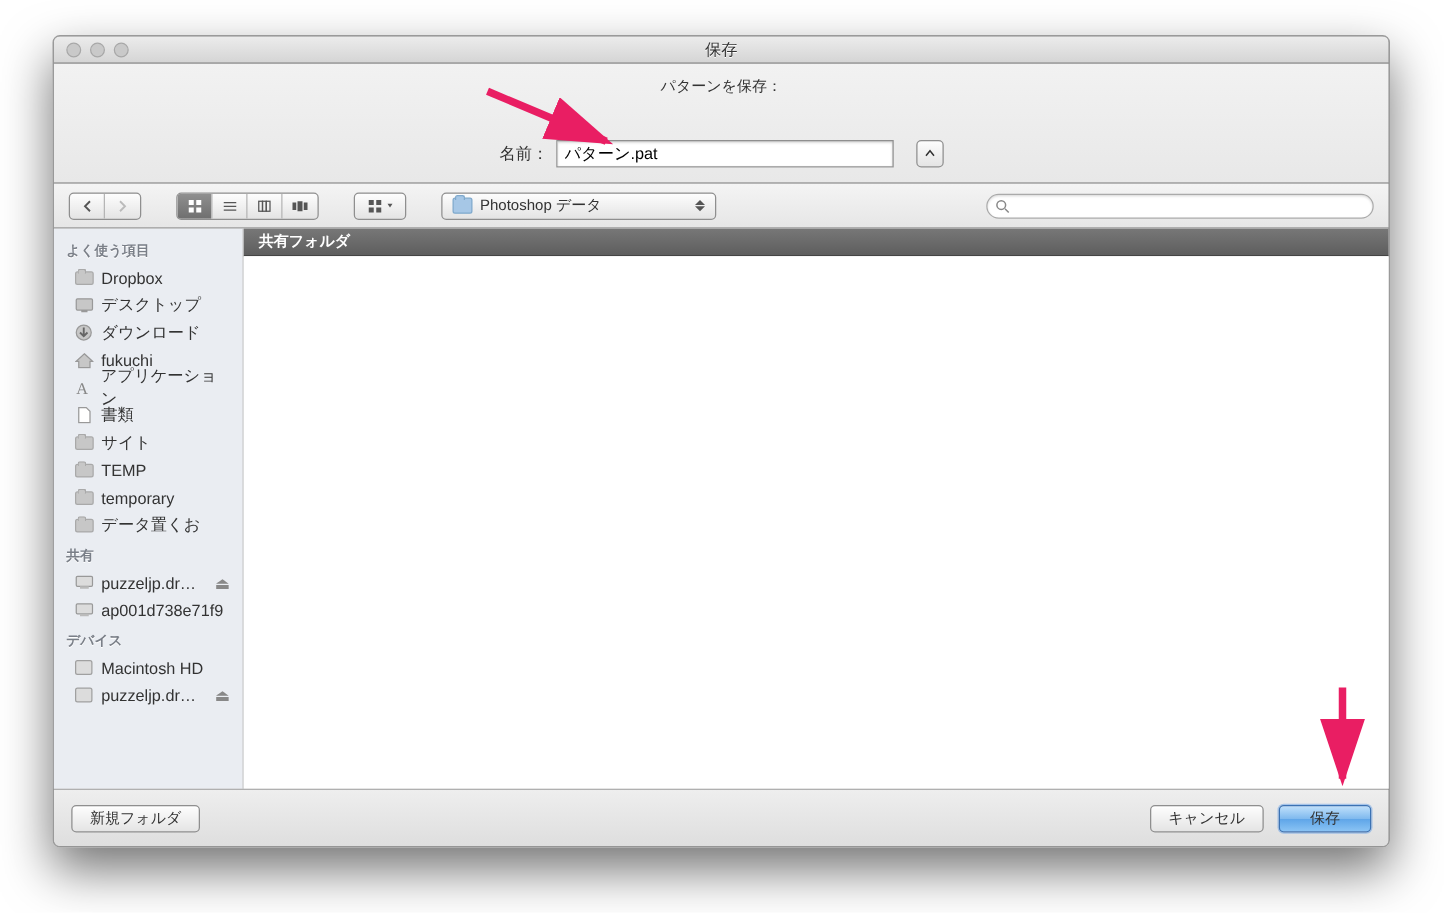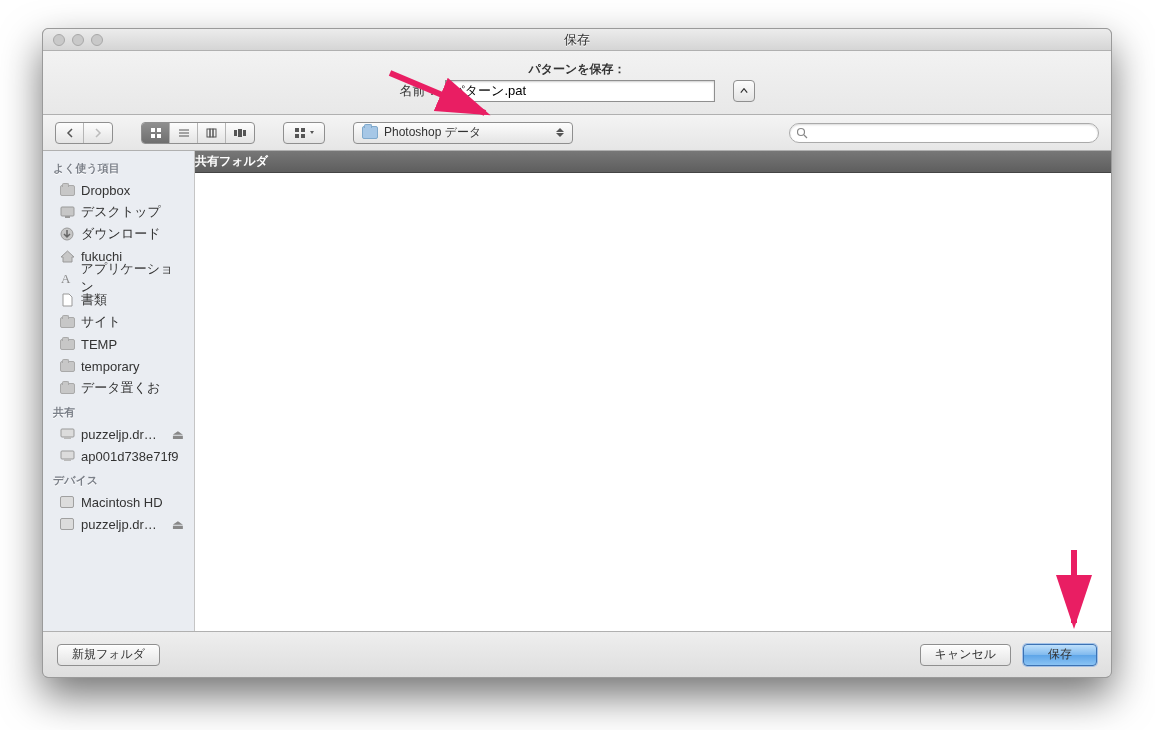--- a/index.html
+++ b/index.html
@@ -50,21 +50,21 @@
     color: #333;
     text-shadow: 0 1px 0 #fff;
   }
   
   .prompt-area {
     background: linear-gradient(#f2f2f2, #e8e8e8);
     padding: 10px 0 12px;
     border-bottom: 1px solid #b0b0b0;
     text-align: center;
   }
-  .prompt-area .msg { font-size: 12px; margin-bottom: 2px; font-weight: bold; }
+  .prompt-area .msg { font-size: 12px; margin-bottom: 34px; }
   .name-row {
     display: flex; align-items: center; justify-content: center; gap: 6px;
   }
   .name-row label { font-size: 13px; }
   .name-input {
     width: 270px; height: 22px;
     border: 1px solid #8f8f8f;
     box-shadow: inset 0 1px 2px rgba(0,0,0,0.2);
     padding: 2px 6px;
     font-size: 13px;
@@ -146,21 +146,21 @@
   .ico{width:16px;height:14px;display:flex;align-items:center;justify-content:center}
   .ico-folder{background:#c7c7c7;border-radius:2px;border:1px solid #a9a9a9;width:15px;height:11px;position:relative}
   .ico-folder::before{content:"";position:absolute;top:-3px;left:1px;width:5px;height:3px;background:#c7c7c7;border:1px solid #a9a9a9;border-bottom:none;border-radius:2px 2px 0 0}
   .ico-disk{width:14px;height:12px;background:#dcdcdc;border:1px solid #a0a0a0;border-radius:2px}
   .right {
     flex:1;display:flex;flex-direction:column;
   }
   .col-head {
     height:22px;background:linear-gradient(#777,#5e5e5e);
     color:#fff;font-size:12px;font-weight:bold;
-    display:flex;align-items:center;
+    display:flex;align-items:center;padding-left:12px;
     border-bottom:1px solid #444;
   }
   .content{flex:1;background:#fff}
   
   .footer {
     height:46px;background:linear-gradient(#eeeeee,#dedede);
     border-top:1px solid #b0b0b0;
     display:flex;align-items:center;padding:4px 14px;
   }
   .btn {

